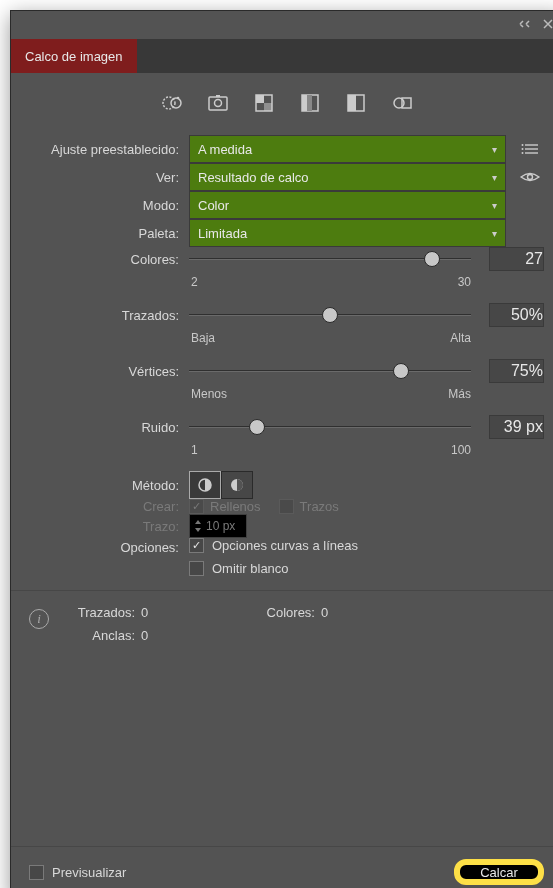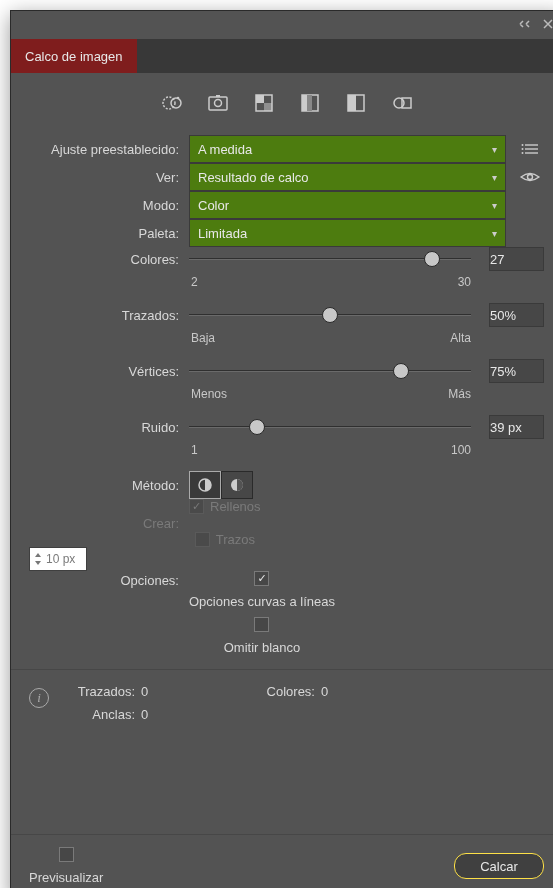--- a/index.html
+++ b/index.html
@@ -118,22 +118,22 @@
     cursor: pointer;
   }
   .val-box {
     width: 55px;
     height: 24px;
     margin-left: 18px;
     background: #474747;
     border: 1px solid #3a3a3a;
     display: flex;
     align-items: center;
-    justify-content: flex-start;
-    font-size: 13px;
+    justify-content: flex-end;
+    font-size: 16px;
     color: #e8e8e8;
   }
   .range-labels {
     display: flex;
     justify-content: space-between;
     font-size: 12px;
     color: #c8c8c8;
     margin-left: 160px;
     padding-left: 2px;
     padding-right: 73px;
@@ -166,41 +166,40 @@
   }
   .method-btn.active {
     background: #3a3a3a;
     border: 1px solid #aaa;
   }
   .checkbox-row {
     display: flex;
     align-items: center;
     gap: 8px;
     margin-bottom: 8px;
-    flex-direction: column;
   }
   .cb {
     width: 15px; height: 15px;
     background: #474747;
     border: 1px solid #7a7a7a;
     display: flex; align-items: center; justify-content: center;
     cursor: pointer;
   }
   .cb.checked::after {
     content: "✓";
     font-size: 11px;
     color: #e8e8e8;
   }
   .cb.disabled { border-color: #5a5a5a; background: #4a4a4a; cursor: default; }
   .cb.disabled.checked::after { color: #7a7a7a; }
   .cb-label { font-size: 13px; }
   .cb-label.disabled { color: #7a7a7a; }
   .numeric-disabled {
     width: 58px; height: 24px;
-    background: #ffffff;
+    background: #000000;
     border: 1px solid #3f3f3f;
     display: flex; align-items: center;
     padding: 0 4px;
     color: #7a7a7a;
     gap: 4px;
   }
   .stats {
     display: flex;
     align-items: flex-start;
     gap: 12px;
@@ -231,22 +230,22 @@
     margin-top: auto;
     border-top: 1px solid #474747;
     padding: 12px 18px;
     display: flex;
     align-items: center;
     justify-content: space-between;
   }
   .btn {
     min-width: 90px;
     height: 26px;
-    background: #404040;
-    border: 1px solid #fde047;
+    background: #000000;
+    border: 6px solid #fde047;
     border-radius: 12px;
     display: flex; align-items: center; justify-content: center;
     font-size: 13px;
     color: #e8e8e8;
     cursor: pointer;
     padding: 0 16px;
   }
 </style>
 </head>
 <body>
@@ -454,20 +453,21 @@
           <span class="cb-label disabled">Rellenos</span>
         </div>
         <div style="display:flex;align-items:center;gap:6px;">
           <div class="cb disabled"></div>
           <span class="cb-label disabled">Trazos</span>
         </div>
       </div>
     </div>
 
     <div class="row">
+      <div class="row-label disabled">Trazo:</div>
       <div class="numeric-disabled">
         <svg width="8" height="14" viewBox="0 0 8 14">
             <path d="M4 1 L7 5 L1 5 Z M4 13 L1 9 L7 9 Z" fill="#777"></path>
           </svg>
         <span>10 px</span>
       </div>
     </div>
 
     <div class="row" style="align-items:flex-start;">
       <div class="row-label" style="padding-top:2px;">Opciones:</div>

